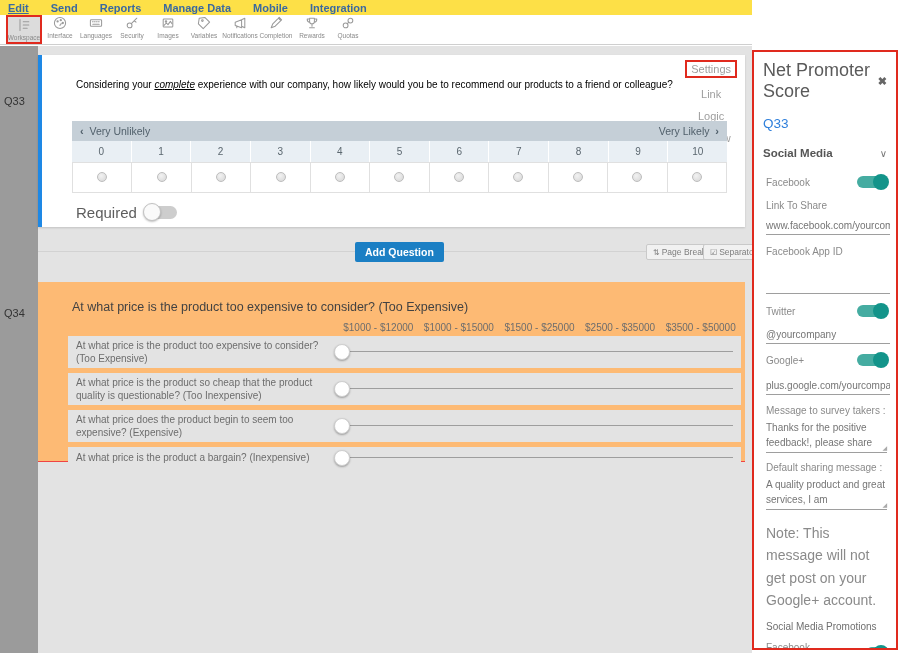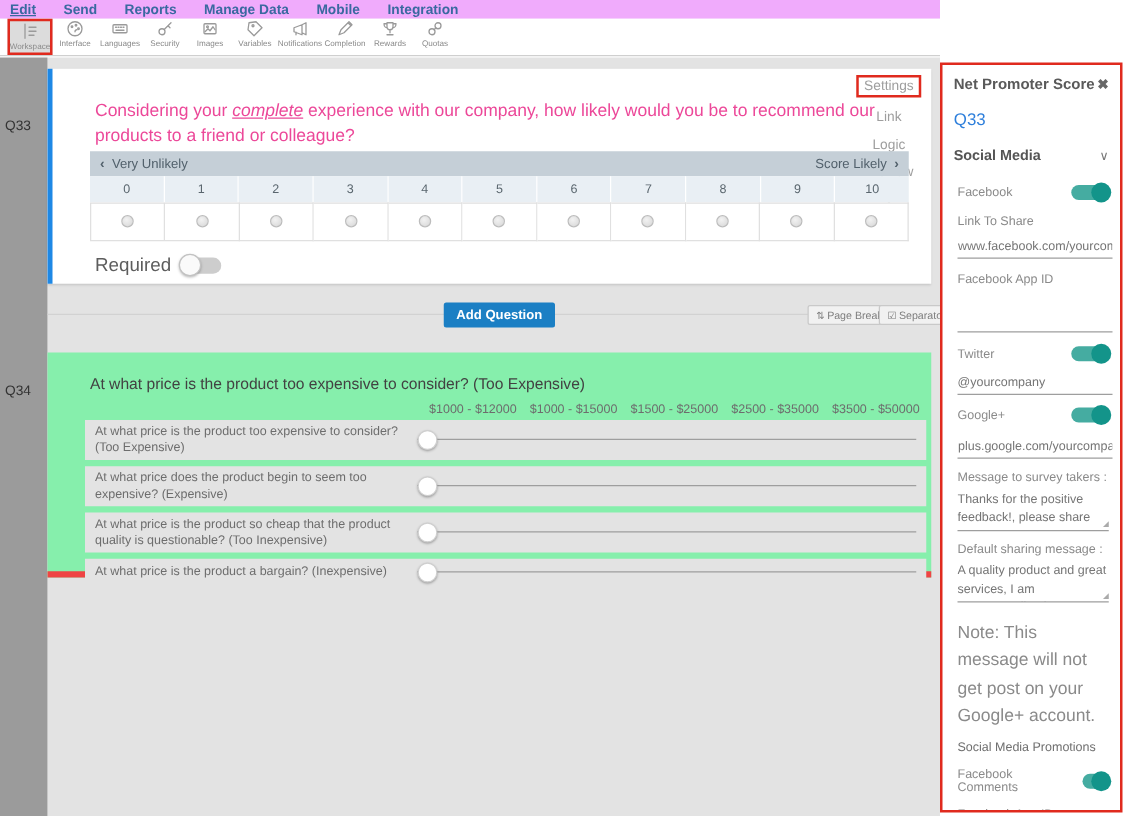--- a/index.html
+++ b/index.html
@@ -2,21 +2,21 @@
 <html><head>
 <meta charset="utf-8">
 <style>
   * { margin:0; padding:0; box-sizing:border-box; }
   html,body { background:#ffffff; }
   #app {
     position:relative; width:900px; height:653px; overflow:hidden;
     font-family:"Liberation Sans", sans-serif; background:#ffffff;
   }
   
-  .menubar { position:absolute; top:0; left:0; width:752px; height:15px; background:#f0abfc;
+  .menubar { position:absolute; top:0; left:0; width:752px; height:15px; background:#fde047;
              display:flex; align-items:center; gap:22px; padding-left:8px; }
   .menubar .mi { font-size:11px; font-weight:bold; color:#3a69a0; cursor:pointer; }
   .menubar .mi.active { text-decoration:underline; }
   
   .toolbar { position:absolute; top:15px; left:0; width:752px; height:30px; background:#fff;
              border-bottom:1px solid #cfcfcf; display:flex; align-items:flex-start; padding-left:6px; }
   .tool { width:36px; height:29px; display:flex; flex-direction:column; align-items:center; justify-content:flex-start;
           cursor:pointer; }
   .tool svg { width:16px; height:16px; stroke:#9a9a9a; fill:none; stroke-width:1.3; stroke-linecap:round; stroke-linejoin:round; }
   .tool .tlabel { font-size:6.5px; color:#8a8a8a; margin-top:1px; white-space:nowrap; }
@@ -26,21 +26,21 @@
   .left-col { position:absolute; top:46px; left:0; width:38px; height:607px; background:#9b9b9b; }
   .qnum { position:absolute; left:4px; font-size:11px; color:#333; }
   
   .q33 { position:absolute; top:55px; left:38px; width:707px; height:172px; background:#fff;
          border-left:4px solid #1e88e5; box-shadow:0 1px 2px rgba(0,0,0,.15); }
   .q-actions { position:absolute; top:5px; right:8px; display:flex; align-items:center; gap:10px;
                font-size:11px; color:#9e9e9e;flex-direction:column; }
   .q-actions .act { cursor:pointer; }
   .q-actions .act.settings-hl { border:2px solid #e02a1e; padding:1px 4px; }
   .q-actions .dots { font-size:12px; color:#8a8a8a; font-weight:bold; cursor:pointer; }
-  .q-text { position:absolute; top:23px; left:34px; width:640px; font-size:14px; color:#ec4899; line-height:1.45; }
+  .q-text { position:absolute; top:23px; left:34px; width:640px; font-size:10px; color:#000000; line-height:1.45; }
   .q-text em { font-style:italic; text-decoration:underline; }
   .nps { position:absolute; top:66px; left:30px; width:655px; }
   .nps-head { height:20px; background:#c5cfd7; display:flex; align-items:center; justify-content:space-between;
               padding:0 8px; font-size:10.5px; color:#51606b; }
   .nps-head .chv { font-weight:bold; font-size:11px; cursor:pointer; }
   .nps-row { display:flex; }
   .nps-cell { flex:1; text-align:center; }
   .nps-nums .nps-cell { background:#e9eff4; border-right:1px solid #fff; padding:5px 0; font-size:10px; color:#5a666e; }
   .nps-nums .nps-cell:last-child { border-right:none; }
   .nps-radios .nps-cell { background:#fff; border:1px solid #e0e0e0; border-left:none; padding:9px 0 10px; }
@@ -57,38 +57,38 @@
   .toggle.on .knob { position:absolute; right:-2px; top:-2px; width:17px; height:17px; border-radius:50%;
                      background:#13948a; }
   
   .insert-line { position:absolute; top:251px; left:38px; width:707px; border-top:1px solid #d2d2d2; }
   .add-q-btn { position:absolute; top:242px; left:355px; background:#1b7fc4; color:#fff; font-size:10.5px;
                font-weight:bold; padding:4px 10px; border-radius:2px; cursor:pointer; }
   .mini-btn { position:absolute; top:244px; background:#f1f1f1; border:1px solid #c9c9c9; border-radius:2px;
               font-size:8.5px; color:#7d7d7d; padding:2px 6px; cursor:pointer; white-space:nowrap; }
   .mini-btn .mglyph { font-size:8px; margin-right:2px; }
   
-  .q34 { position:absolute; top:282px; left:38px; width:707px; height:180px; background:#86efac;
-         border-bottom:5px solid #ef4444; }
+  .q34 { position:absolute; top:282px; left:38px; width:707px; height:180px; background:#fdba74;
+         border-bottom:1px solid #ef4444; }
   .q34-title { position:absolute; top:18px; left:34px; font-size:12.5px; color:#424242; }
   .q34-cols { position:absolute; top:40px; left:300px; right:4px; display:flex; }
   .q34-cols .col { flex:1; text-align:center; font-size:10px; color:#6d6d6d; }
   .q34-rows { position:absolute; top:54px; left:30px; right:4px; }
   .srow { background:#e3e3e3; margin-bottom:5px; display:flex; align-items:center; padding:4px 8px; }
   .srow .slabel { width:258px; font-size:10px; color:#6d6d6d; line-height:1.35; padding-right:14px; }
   .srow .sliderwrap { flex:1; position:relative; height:18px; }
   .srow .track { position:absolute; top:8px; left:0; right:0; height:1px; background:#9e9e9e; }
   .srow .handle { position:absolute; top:1px; left:0; width:16px; height:16px; border-radius:50%;
                   background:#fff; border:1px solid #cfcfcf; box-shadow:0 1px 2px rgba(0,0,0,.3); cursor:pointer; }
   .srow.h2 { height:32px; } .srow.h1 { height:22px; }
   
   .panel { position:absolute; top:50px; left:752px; width:146px; height:600px; background:#fff;
            border:2px solid #e02a1e; padding:8px 9px 6px 9px; overflow:hidden; }
   .panel-head { display:flex; justify-content:space-between; align-items:center; }
-  .panel-title { font-size:12px; font-weight:bold; color:#5a5a5a; }
+  .panel-title { font-size:18px; font-weight:normal; color:#5a5a5a; }
   .panel-close { font-size:11px; color:#666; font-weight:bold; cursor:pointer; }
   .panel-qid { margin-top:14px; font-size:13.5px; color:#2e7fdb; }
   .section-row { margin-top:16px; display:flex; justify-content:space-between; align-items:center; }
   .section-label { font-size:11.5px; font-weight:bold; color:#555; }
   .section-chv { font-size:10px; color:#777; cursor:pointer; }
   .frow { margin-top:13px; display:flex; justify-content:space-between; align-items:center; padding-left:3px; }
   .flabel { font-size:10px; color:#8a8a8a; }
   .flabel.dark { color:#6f6f6f; }
   .panel .toggle { width:30px; height:12px; }
   .panel .toggle.on .knob { width:16px; height:16px; }
@@ -202,21 +202,21 @@
       <span class="act">Link</span>
       <span class="act">Logic</span>
       <span class="act">Preview</span>
       <span class="dots">⋮</span>
     </div>
     <div class="q-text"><span>Considering your </span><em>complete</em><span> experience with our company, how likely would you be to recommend our products to a friend or colleague?</span></div>
 
     <div class="nps">
       <div class="nps-head">
         <span><span class="chv">‹</span>&nbsp;&nbsp;<span>Very Unlikely</span></span>
-        <span><span>Score Likely</span>&nbsp;&nbsp;<span class="chv">›</span></span>
+        <span><span>Very Likely</span>&nbsp;&nbsp;<span class="chv">›</span></span>
       </div>
       <div class="nps-row nps-nums">
         <div class="nps-cell">0</div>
         <div class="nps-cell">1</div>
         <div class="nps-cell">2</div>
         <div class="nps-cell">3</div>
         <div class="nps-cell">4</div>
         <div class="nps-cell">5</div>
         <div class="nps-cell">6</div>
         <div class="nps-cell">7</div>
@@ -285,28 +285,28 @@
     </div>
     <div class="q34-rows">
       <div class="srow h2">
         <span class="slabel">At what price is the product too expensive to consider? (Too Expensive)</span>
         <span class="sliderwrap">
             <span class="track"></span>
             <span class="handle"></span>
           </span>
       </div>
       <div class="srow h2">
-        <span class="slabel">At what price does the product begin to seem too expensive? (Expensive)</span>
+        <span class="slabel">At what price is the product so cheap that the product quality is questionable? (Too Inexpensive)</span>
         <span class="sliderwrap">
             <span class="track"></span>
             <span class="handle"></span>
           </span>
       </div>
       <div class="srow h2">
-        <span class="slabel">At what price is the product so cheap that the product quality is questionable? (Too Inexpensive)</span>
+        <span class="slabel">At what price does the product begin to seem too expensive? (Expensive)</span>
         <span class="sliderwrap">
             <span class="track"></span>
             <span class="handle"></span>
           </span>
       </div>
       <div class="srow h1">
         <span class="slabel">At what price is the product a bargain? (Inexpensive)</span>
         <span class="sliderwrap">
             <span class="track"></span>
             <span class="handle"></span>

